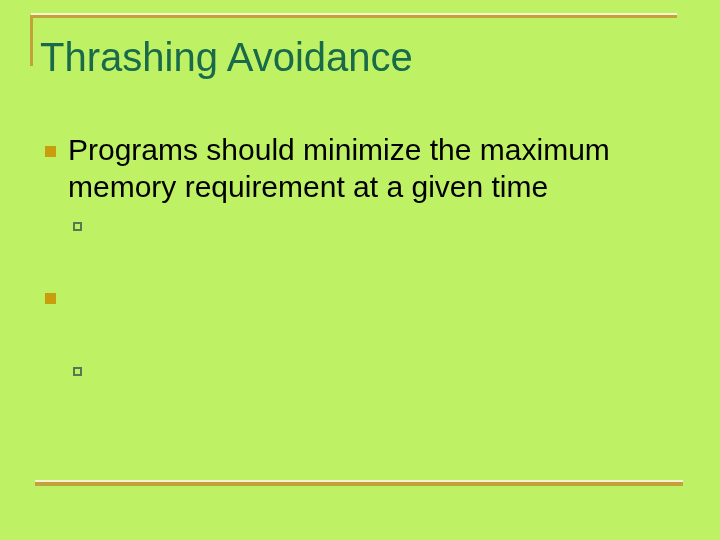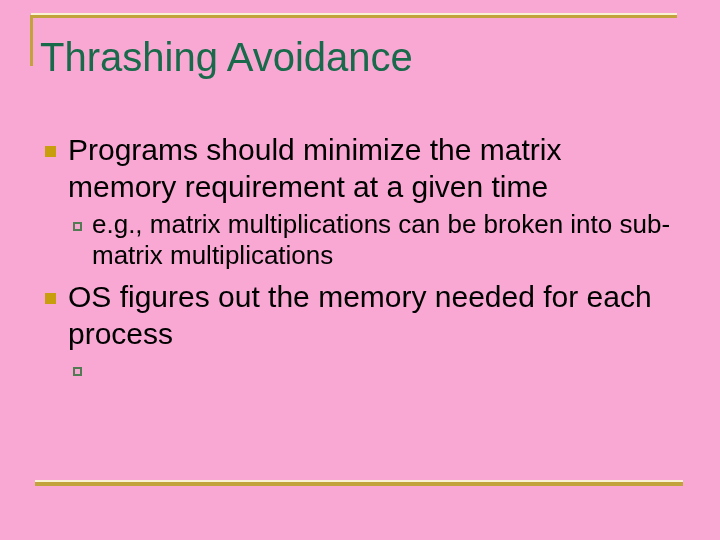--- a/index.html
+++ b/index.html
@@ -4,21 +4,21 @@
 <style>
   html, body {
     margin: 0;
     padding: 0;
     background: #ffffff;
   }
   .slide {
     position: relative;
     width: 720px;
     height: 540px;
-    background: #f9a8d4;
+    background: #bef264;
     overflow: hidden;
     font-family: "Liberation Sans", sans-serif;
   }
 
   
   .rule { position: absolute; }
   .rule-pale-top    { left: 31px; top: 13px;  width: 646px; height: 2px; background: var(--accent-pale, #F8F3D2); }
   .rule-gold-top    { left: 31px; top: 15px;  width: 646px; height: 3px; background: var(--accent-gold, #C2A23B); }
   .rule-title-tick  { left: 30px; top: 15px;  width: 3px;   height: 51px; background: var(--accent-gold, #C2A23B); }
   .rule-pale-bottom { left: 35px; top: 480px; width: 648px; height: 2px; background: var(--accent-pale, #F8F3D2); }
@@ -84,26 +84,24 @@
 
 <div class="slide">
 
   <div class="rule rule-pale-top"></div>
   <div class="rule rule-gold-top"></div>
   <div class="rule rule-title-tick"></div>
 
   <div class="title">Thrashing Avoidance</div>
 
   <div class="bullet-square b1-square"></div>
-  <div class="bullet-text b1-text">Programs should minimize the matrix memory requirement at a given time</div>
+  <div class="bullet-text b1-text">Programs should minimize the maximum memory requirement at a given time</div>
 
   <div class="sub-bullet-square s1-square"></div>
-  <div class="sub-bullet-text s1-text">e.g., matrix multiplications can be broken into sub-matrix multiplications</div>
 
   <div class="bullet-square b2-square"></div>
-  <div class="bullet-text b2-text">OS figures out the memory needed for each process</div>
 
   <div class="sub-bullet-square s2-square"></div>
 
   <div class="rule rule-pale-bottom"></div>
   <div class="rule rule-gold-bottom"></div>
 
 </div>
 
 </body></html>

